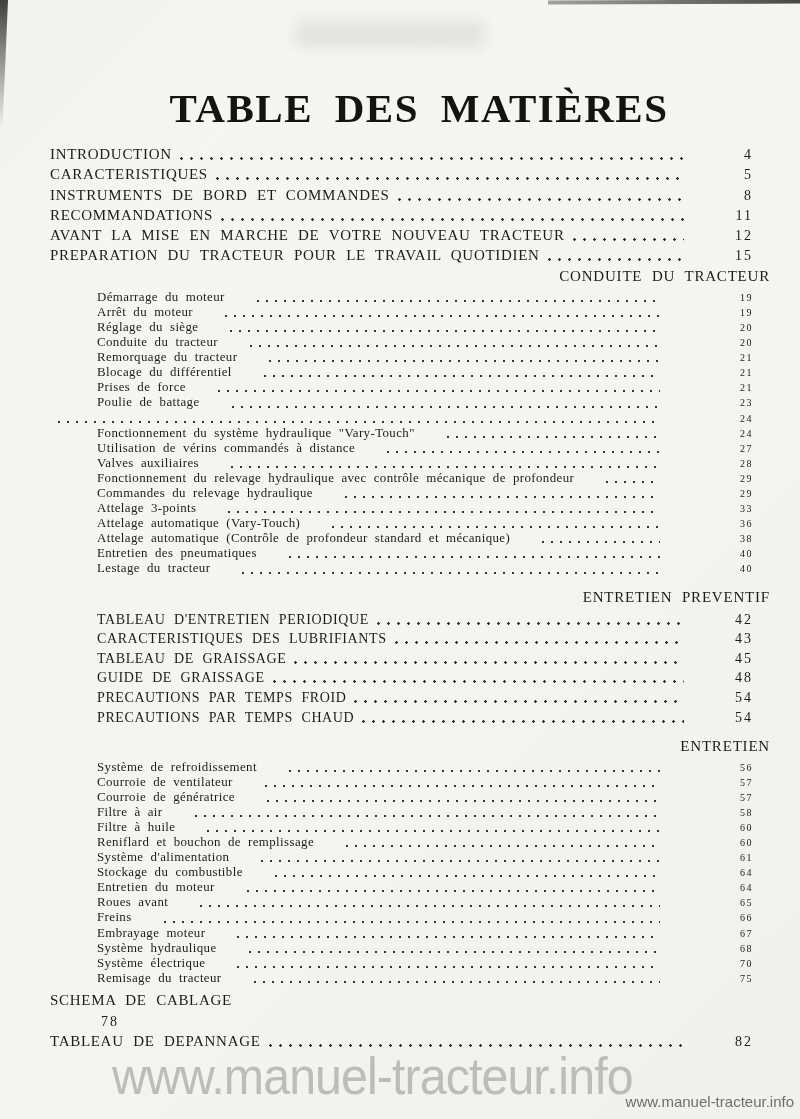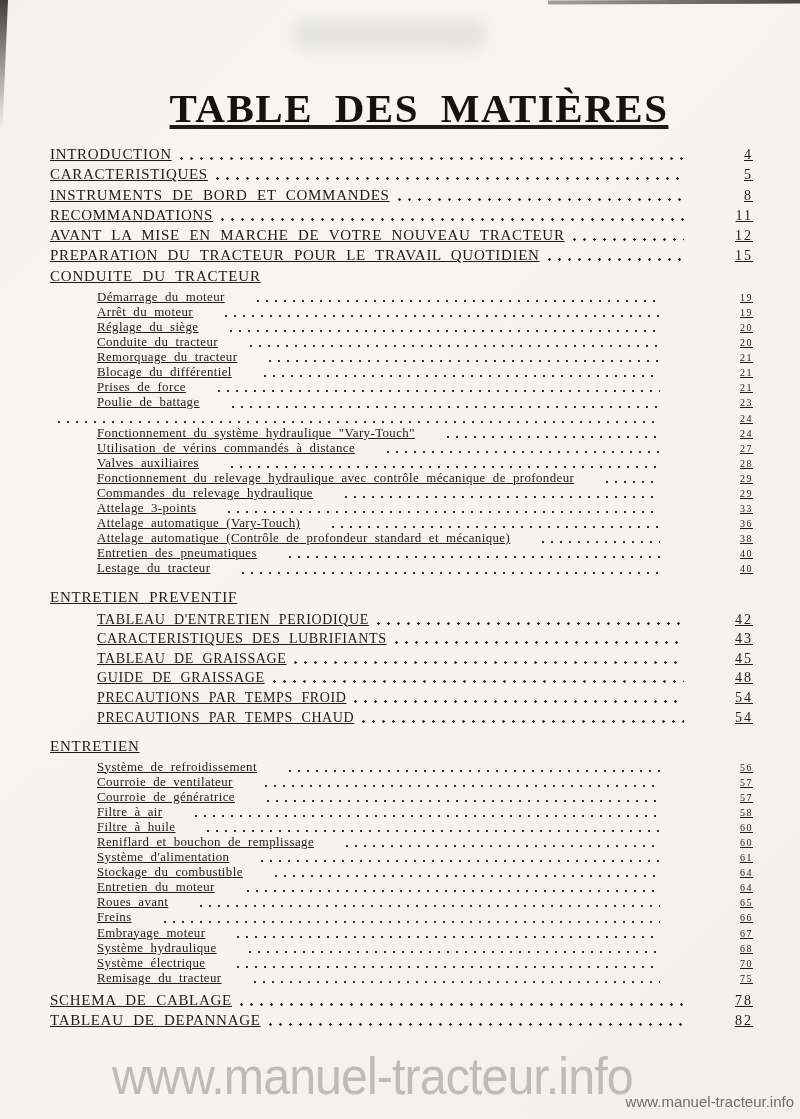--- a/index.html
+++ b/index.html
@@ -8,21 +8,20 @@
     font-family: "Liberation Serif", serif;
     background: #efeeea;
   }
   .page {
     position: relative;
     width: 800px;
     height: 1119px;
     background: linear-gradient(135deg, #f2f1ed 0%, #f6f5f1 18%, #f5f4f0 55%, #f1f0ec 100%);
     overflow: hidden;
     color: #1d1c1a;
-    text-decoration: underline;
   }
   
   .edge-left {
     position: absolute; top: 0; left: 0;
     width: 8px; height: 130px;
     background: linear-gradient(to bottom, rgba(35,33,30,0.85), rgba(35,33,30,0));
     clip-path: polygon(0 0, 100% 0, 30% 100%, 0 100%);
   }
   .edge-top {
     position: absolute; top: 0; left: 548px;
@@ -45,21 +44,21 @@
     font-size: 41px;
     font-weight: bold;
     letter-spacing: 1.5px;
     word-spacing: 10px;
     color: #141311;
   }
   
   .toc {
     padding: 0 30px 0 50px;
   }
-  .row { display: flex; align-items: baseline; }
+  .row { display: flex; align-items: baseline; justify-content: flex-end; }
   .label { white-space: nowrap; }
   .dots {
     flex: 1 1 auto;
     align-self: flex-end;
     height: 3px;
     margin: 0 0 3px 8px;
     background-image: radial-gradient(circle at 1.5px 1.5px, #2d2c2a 1.25px, rgba(0,0,0,0) 1.45px);
     background-size: 10px 3px;
     background-repeat: repeat-x;
   }
@@ -105,21 +104,21 @@
     font-size: 14px;
     line-height: 17px;
     margin: 2.6px 0;
     letter-spacing: 0.6px;
     word-spacing: 4.5px;
   }
   .row-subcaps .label { padding-left: 47px; }
   .row-subcaps .pagenum { font-size: 14px; }
   
   .gap-before { margin-top: 12px; }
-  .gap-before-sm { margin-top: 6px; }
+  .gap-before-sm { margin-top: 6px; flex-direction: column; }
   
   .wm-large {
     position: absolute;
     top: 1046px; left: 112px;
     font-family: "Liberation Sans", sans-serif;
     font-size: 52px;
     color: #bdbcba;
     letter-spacing: -1px;
     white-space: nowrap;
     transform: scaleX(0.93);

